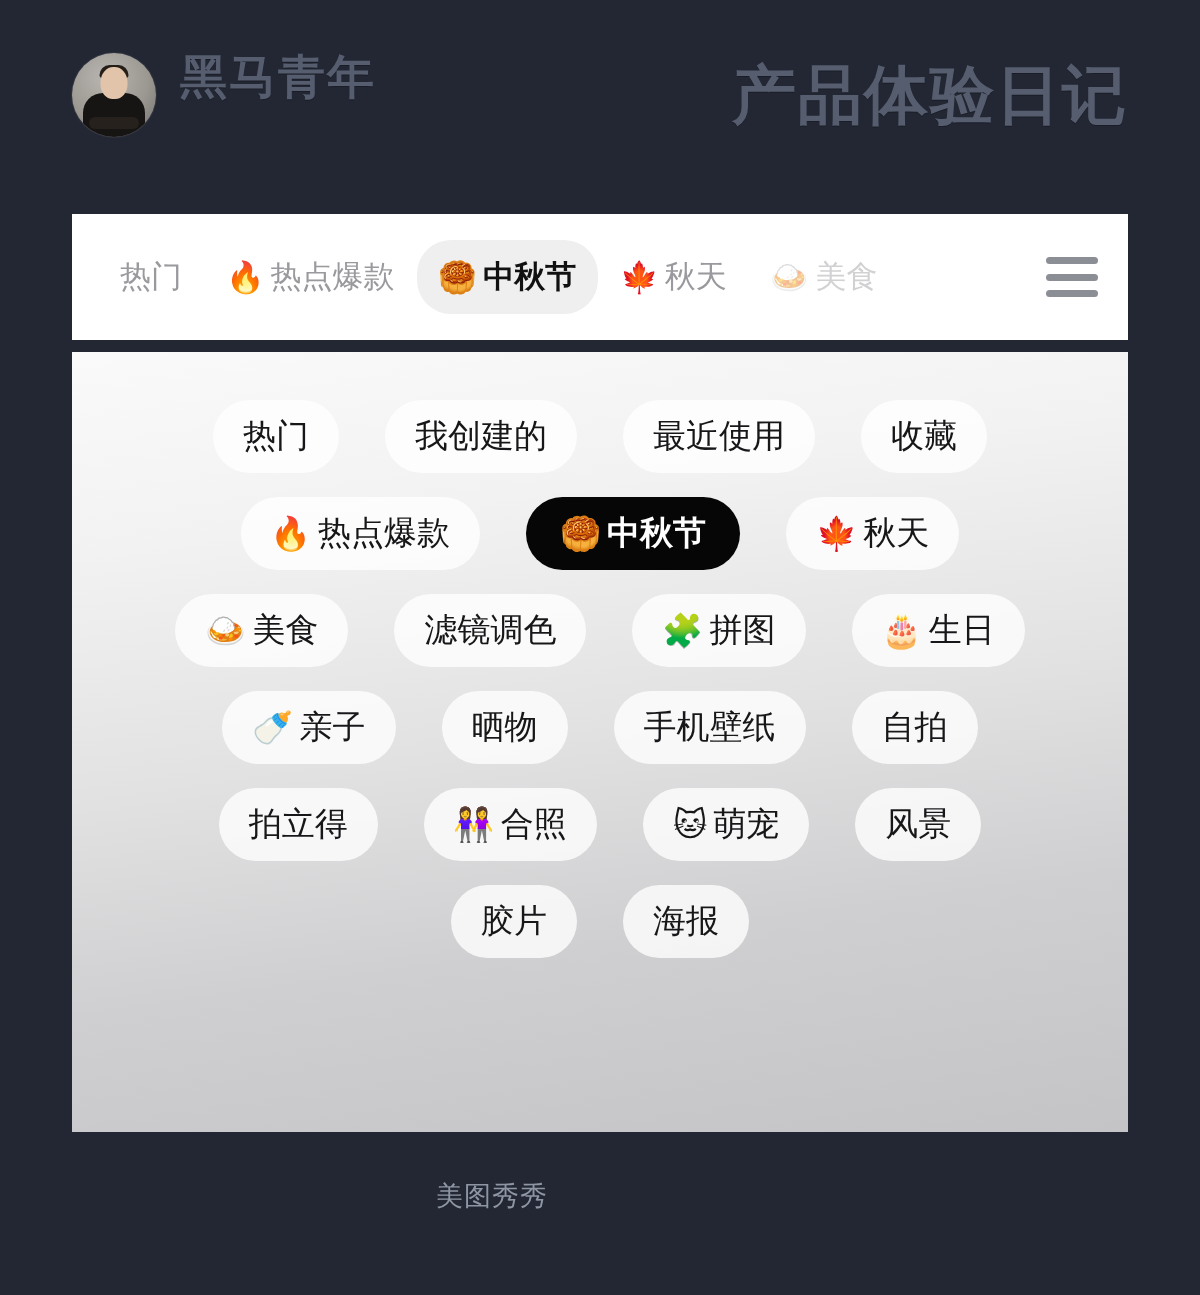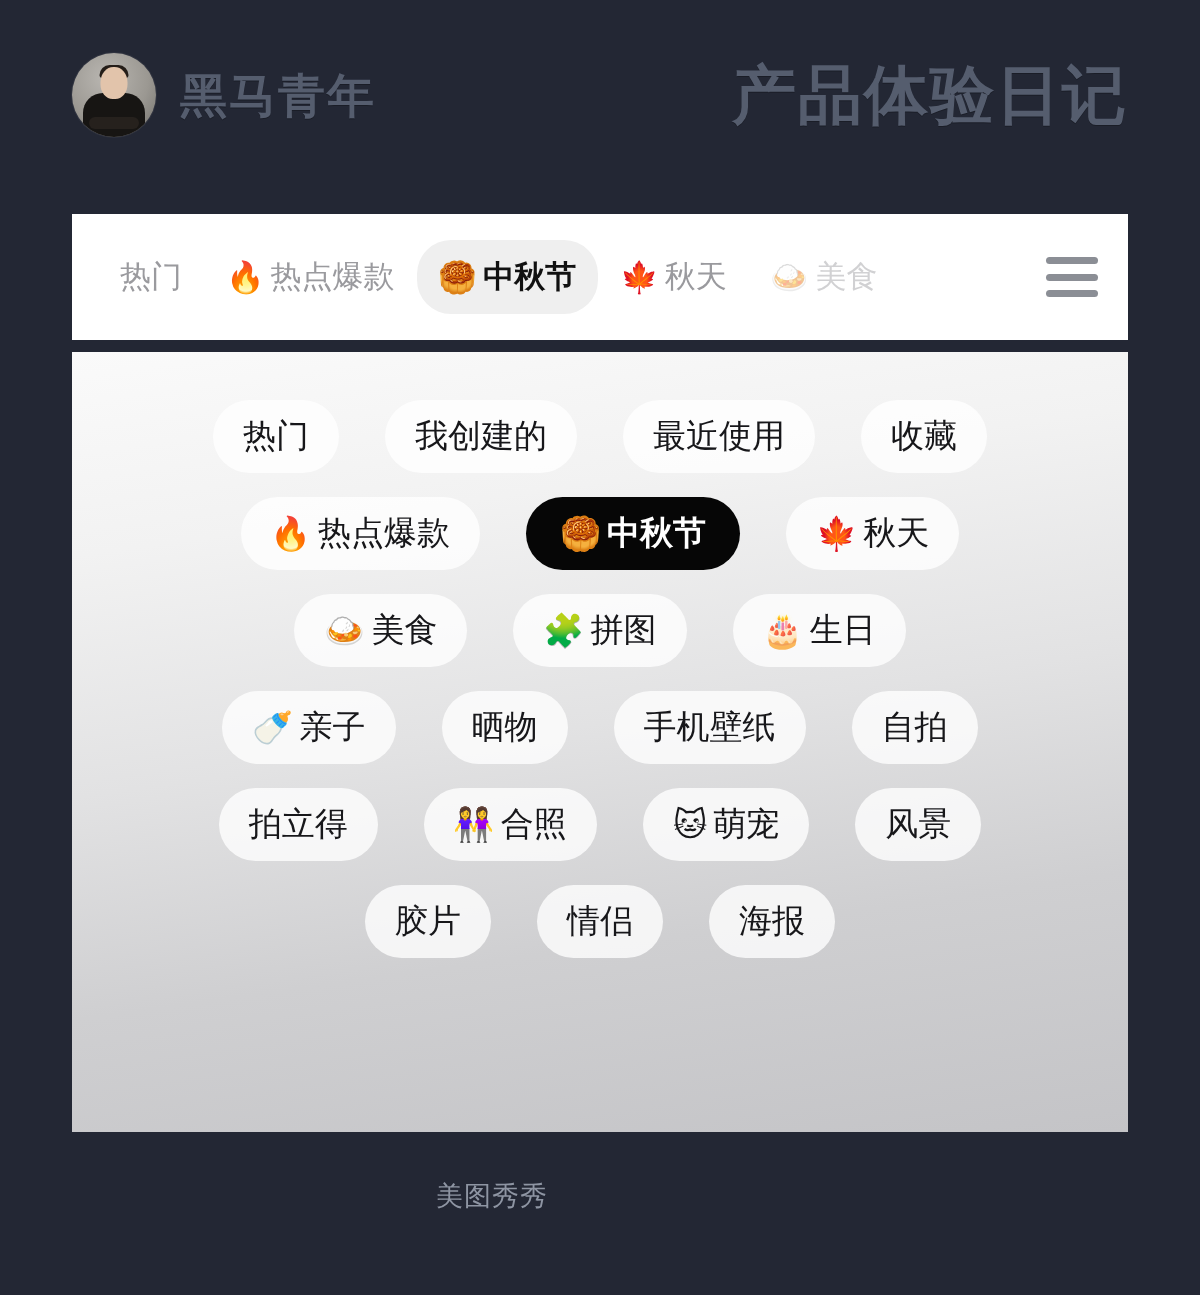--- a/index.html
+++ b/index.html
@@ -19,21 +19,20 @@
     left: 0; top: 0;
     width: 1200px;
     height: 190px;
     display: flex;
     align-items: center;
     padding: 0 72px;
   }
 
   .brand {
     display: flex;
-    align-items: center;
     gap: 24px;
   }
 
   .avatar {
     width: 84px;
     height: 84px;
     border-radius: 50%;
     background: radial-gradient(circle at 40% 30%, #b9b6b1 0%, #9b9892 55%, #6f6d69 100%);
     position: relative;
     overflow: hidden;
@@ -277,20 +276,23 @@
         <span class="emoji">🍁</span>
         <span>秋天</span>
       </div>
     </div>
     <div class="chip-row">
       <div class="chip">
         <span class="emoji">🍛</span>
         <span>美食</span>
       </div>
       <div class="chip">
+        <span>滤镜调色</span>
+      </div>
+      <div class="chip">
         <span class="emoji">🧩</span>
         <span>拼图</span>
       </div>
       <div class="chip">
         <span class="emoji">🎂</span>
         <span>生日</span>
       </div>
     </div>
     <div class="chip-row">
       <div class="chip">
@@ -321,21 +323,18 @@
       </div>
       <div class="chip">
         <span>风景</span>
       </div>
     </div>
     <div class="chip-row">
       <div class="chip">
         <span>胶片</span>
       </div>
       <div class="chip">
-        <span>情侣</span>
-      </div>
-      <div class="chip">
         <span>海报</span>
       </div>
     </div>
   </div>
 
 <div class="footer">美图秀秀</div>
 
 </body></html>

